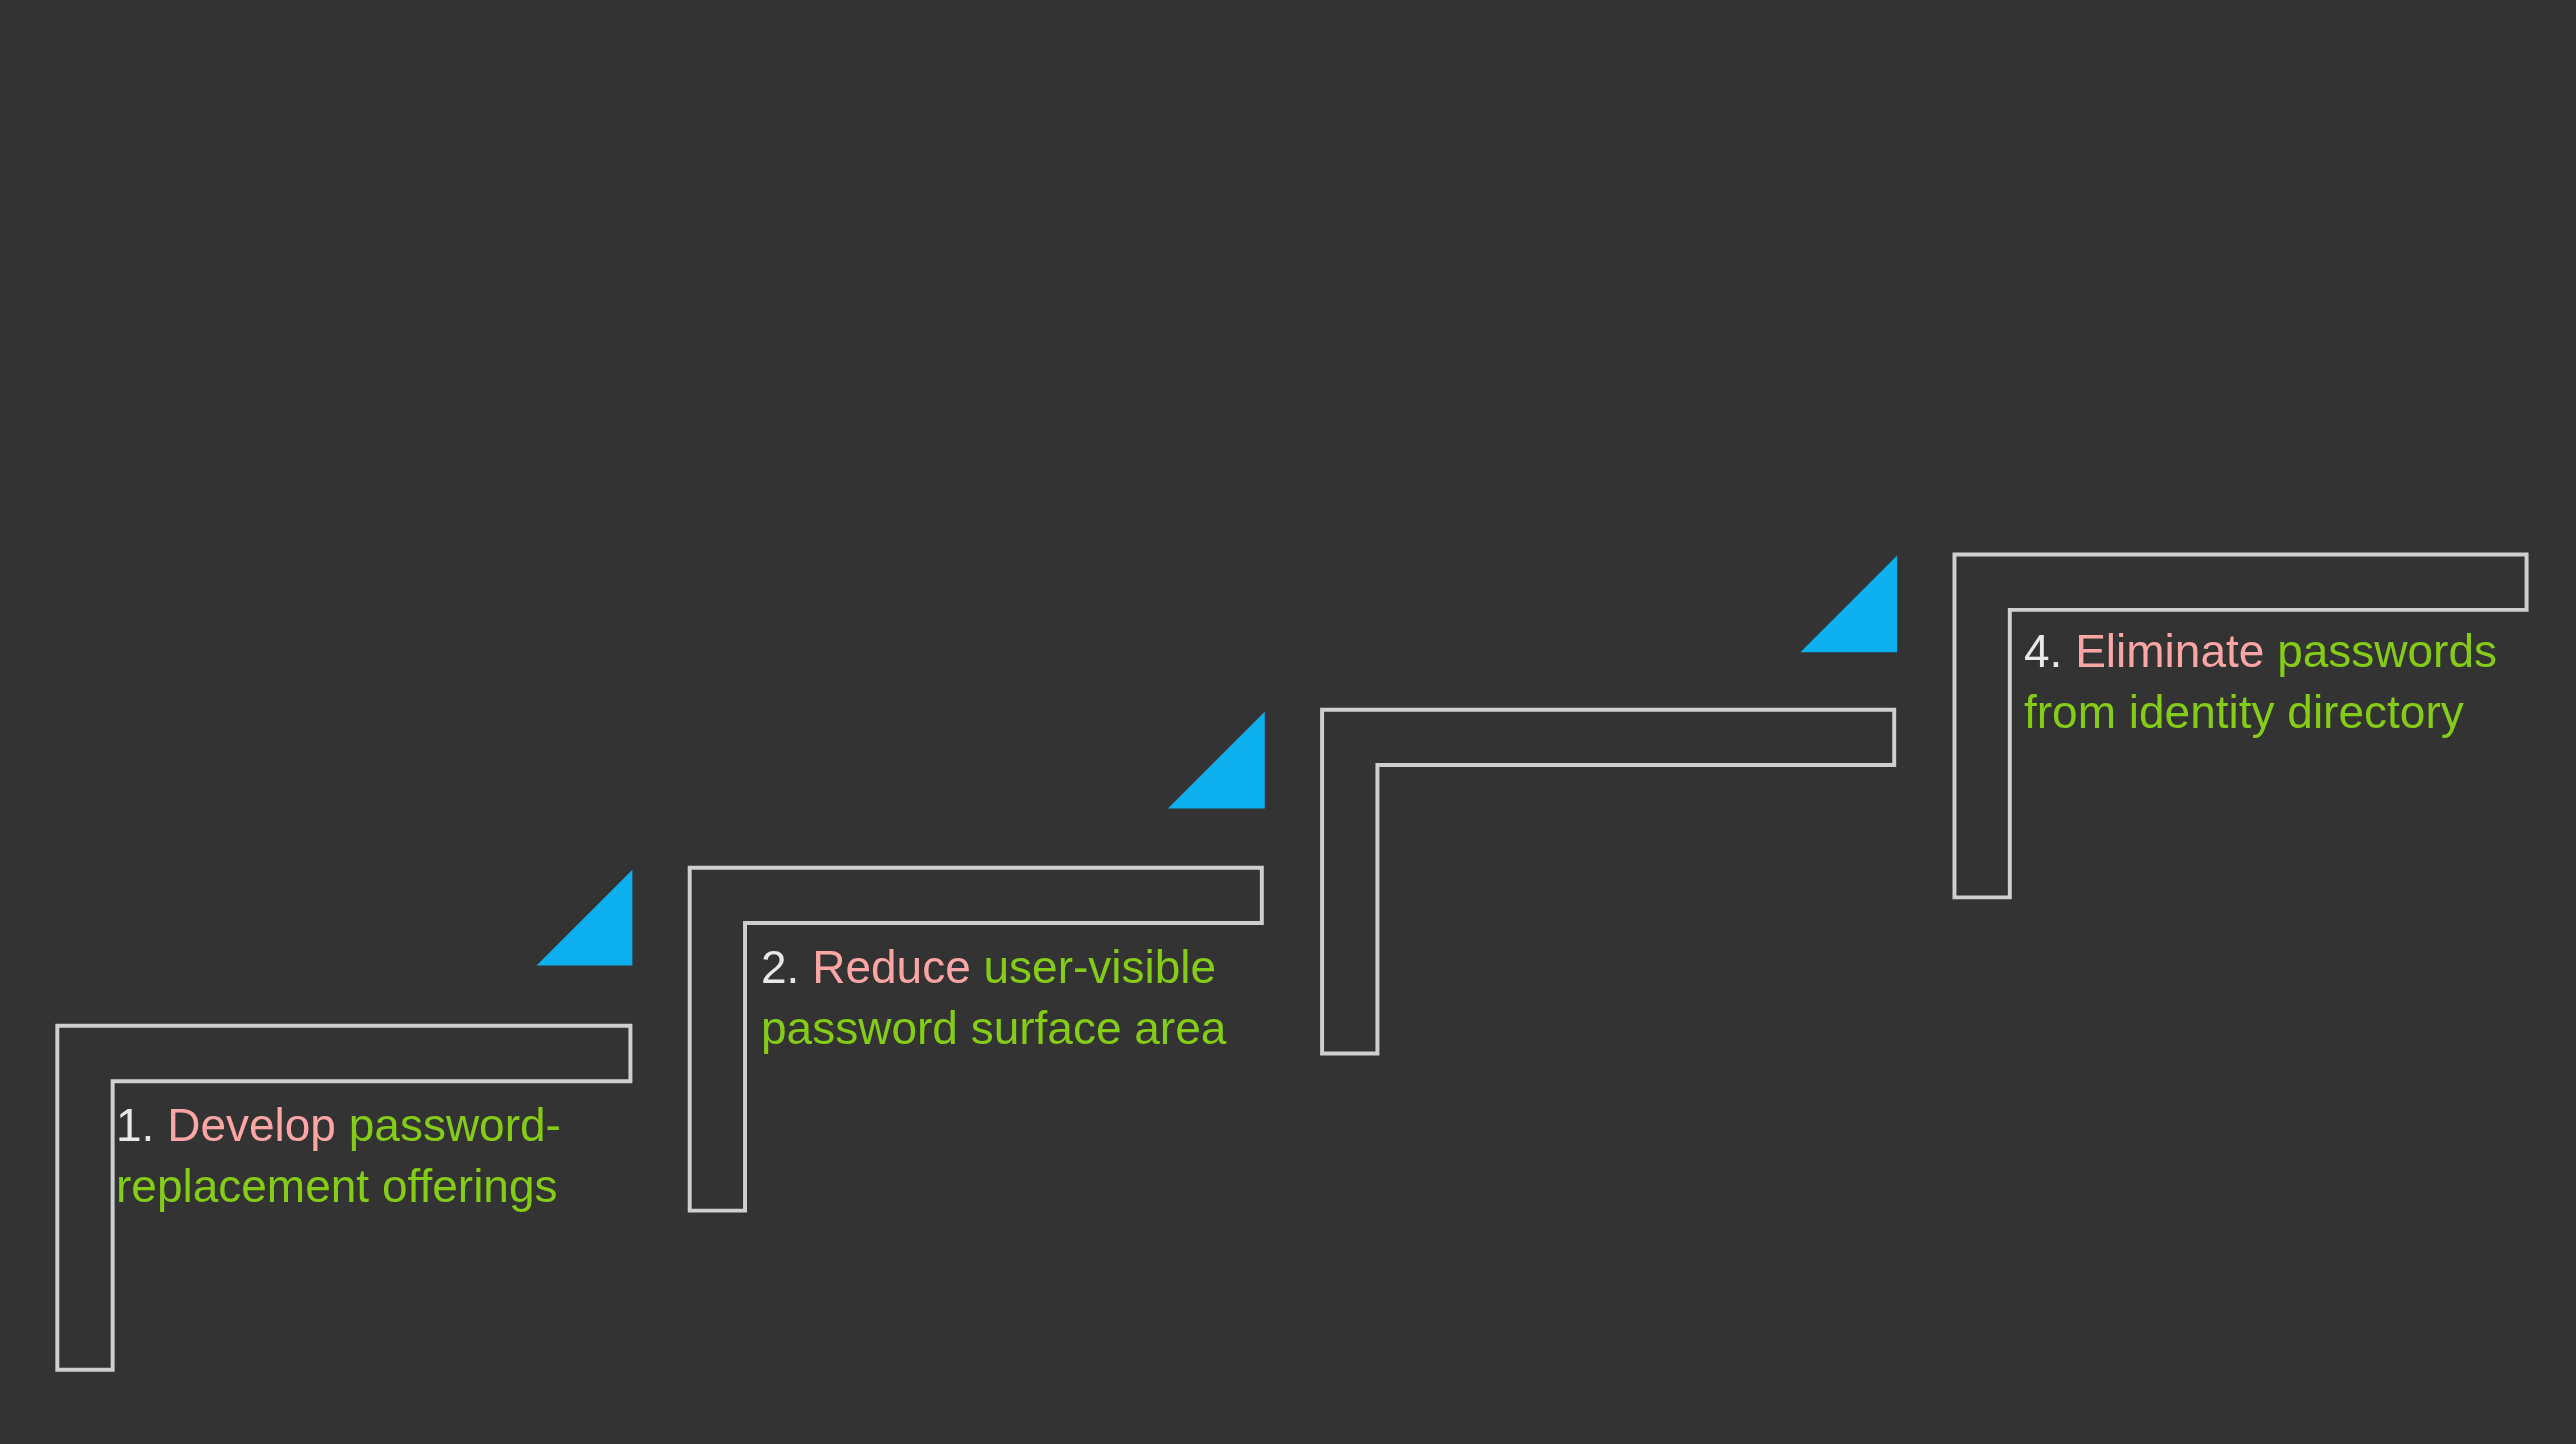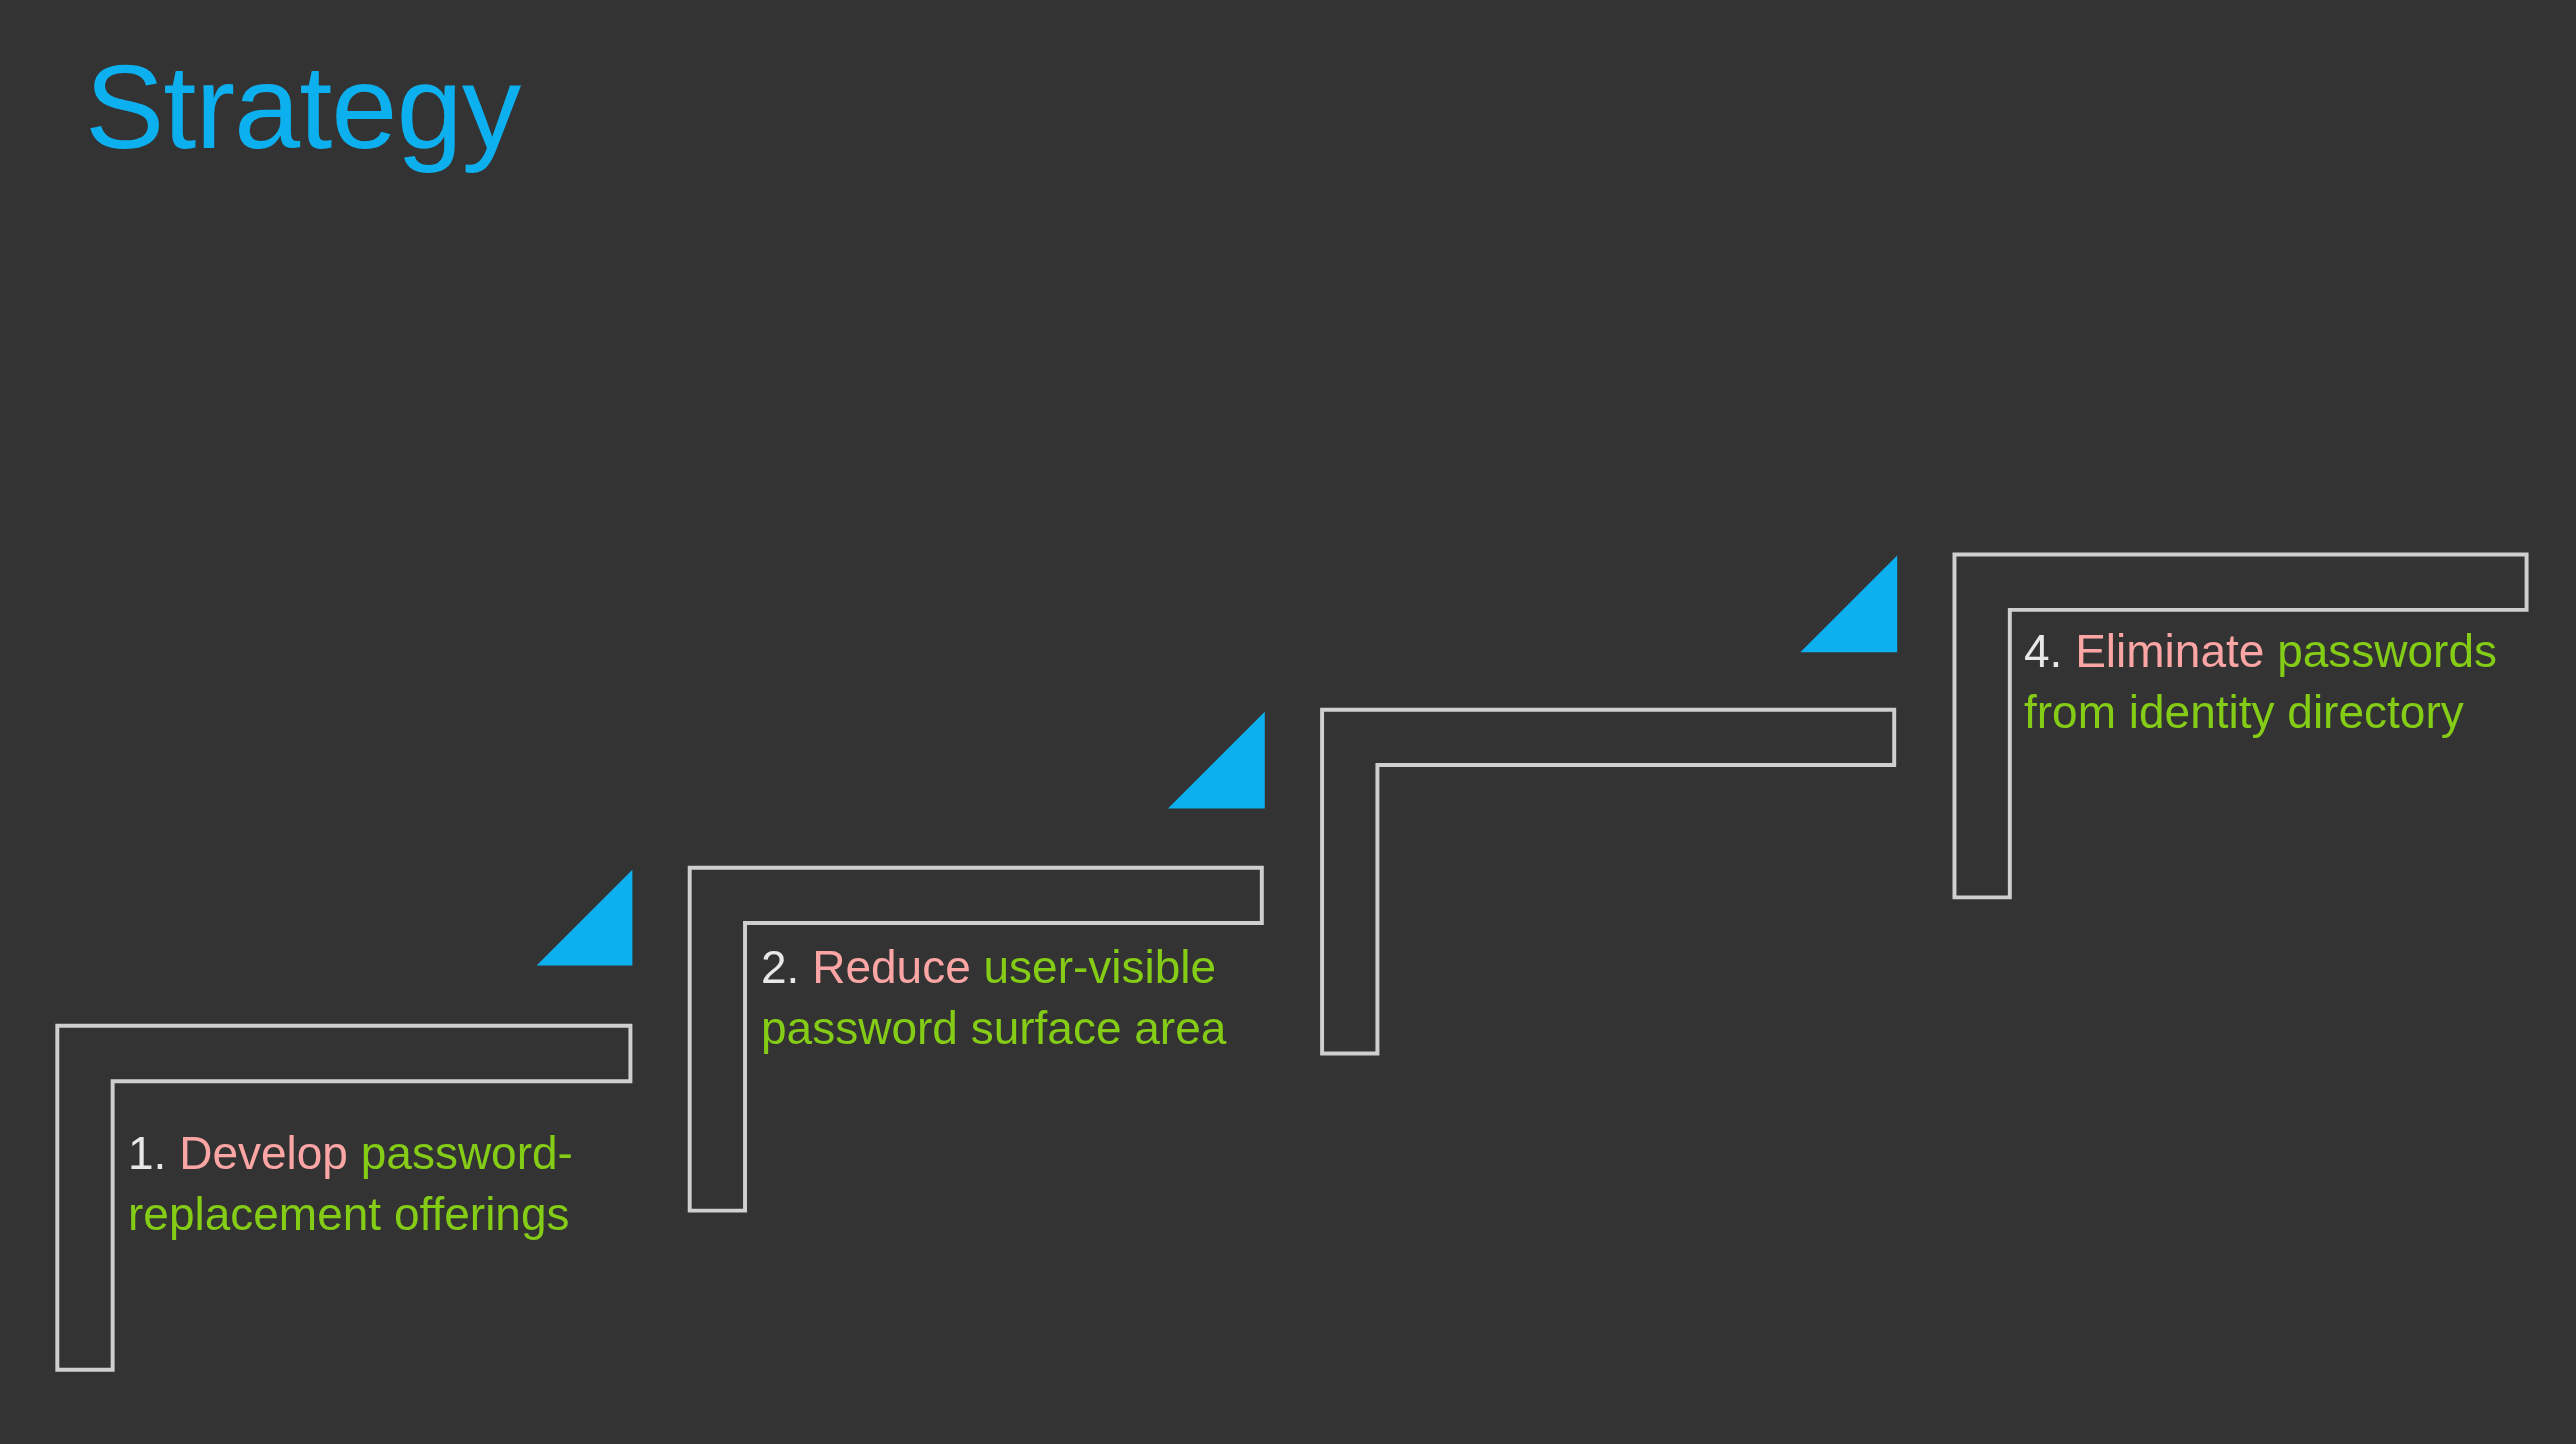--- a/index.html
+++ b/index.html
@@ -39,31 +39,30 @@
     font-weight:300;
     font-size:46px;
     line-height:1.32;
     color:#E8E8E8;
     white-space:pre-line;
   }
   .step-num{ color:#E8E8E8; }
   .step-verb{ color:#fca5a5; }
   .step-rest{ color:#84cc16; }
 
-  #step-1-text{ left:128px; top:1095px; width:553px;margin-top:28px; }
+  #step-1-text{ left:116px; top:1095px; width:553px; }
   #step-2-text{ left:761px; top:937px;  width:553px; }
   #step-3-text{ left:1393px; top:779px; width:553px; }
   #step-4-text{ left:2024px; top:621px; width:573px; }
 </style>
 </head>
 <body>
 
 <div id="stage">
 
-  <div id="slide-title">Strategy</div>
 
   <svg id="lineart" viewBox="0 0 2607 1462">
 
     <g>
       <path d="M 58 1386 L 58 1038 L 638 1038 L 638 1094 L 114 1094 L 114 1386 Z" fill="none" stroke="#CFCFCF" stroke-width="4"></path>
     </g>
 
     <g>
       <path d="M 698 1225 L 698 878 L 1277 878 L 1277 934 L 754 934 L 754 1225 Z" fill="none" stroke="#CFCFCF" stroke-width="4"></path>
     </g>

